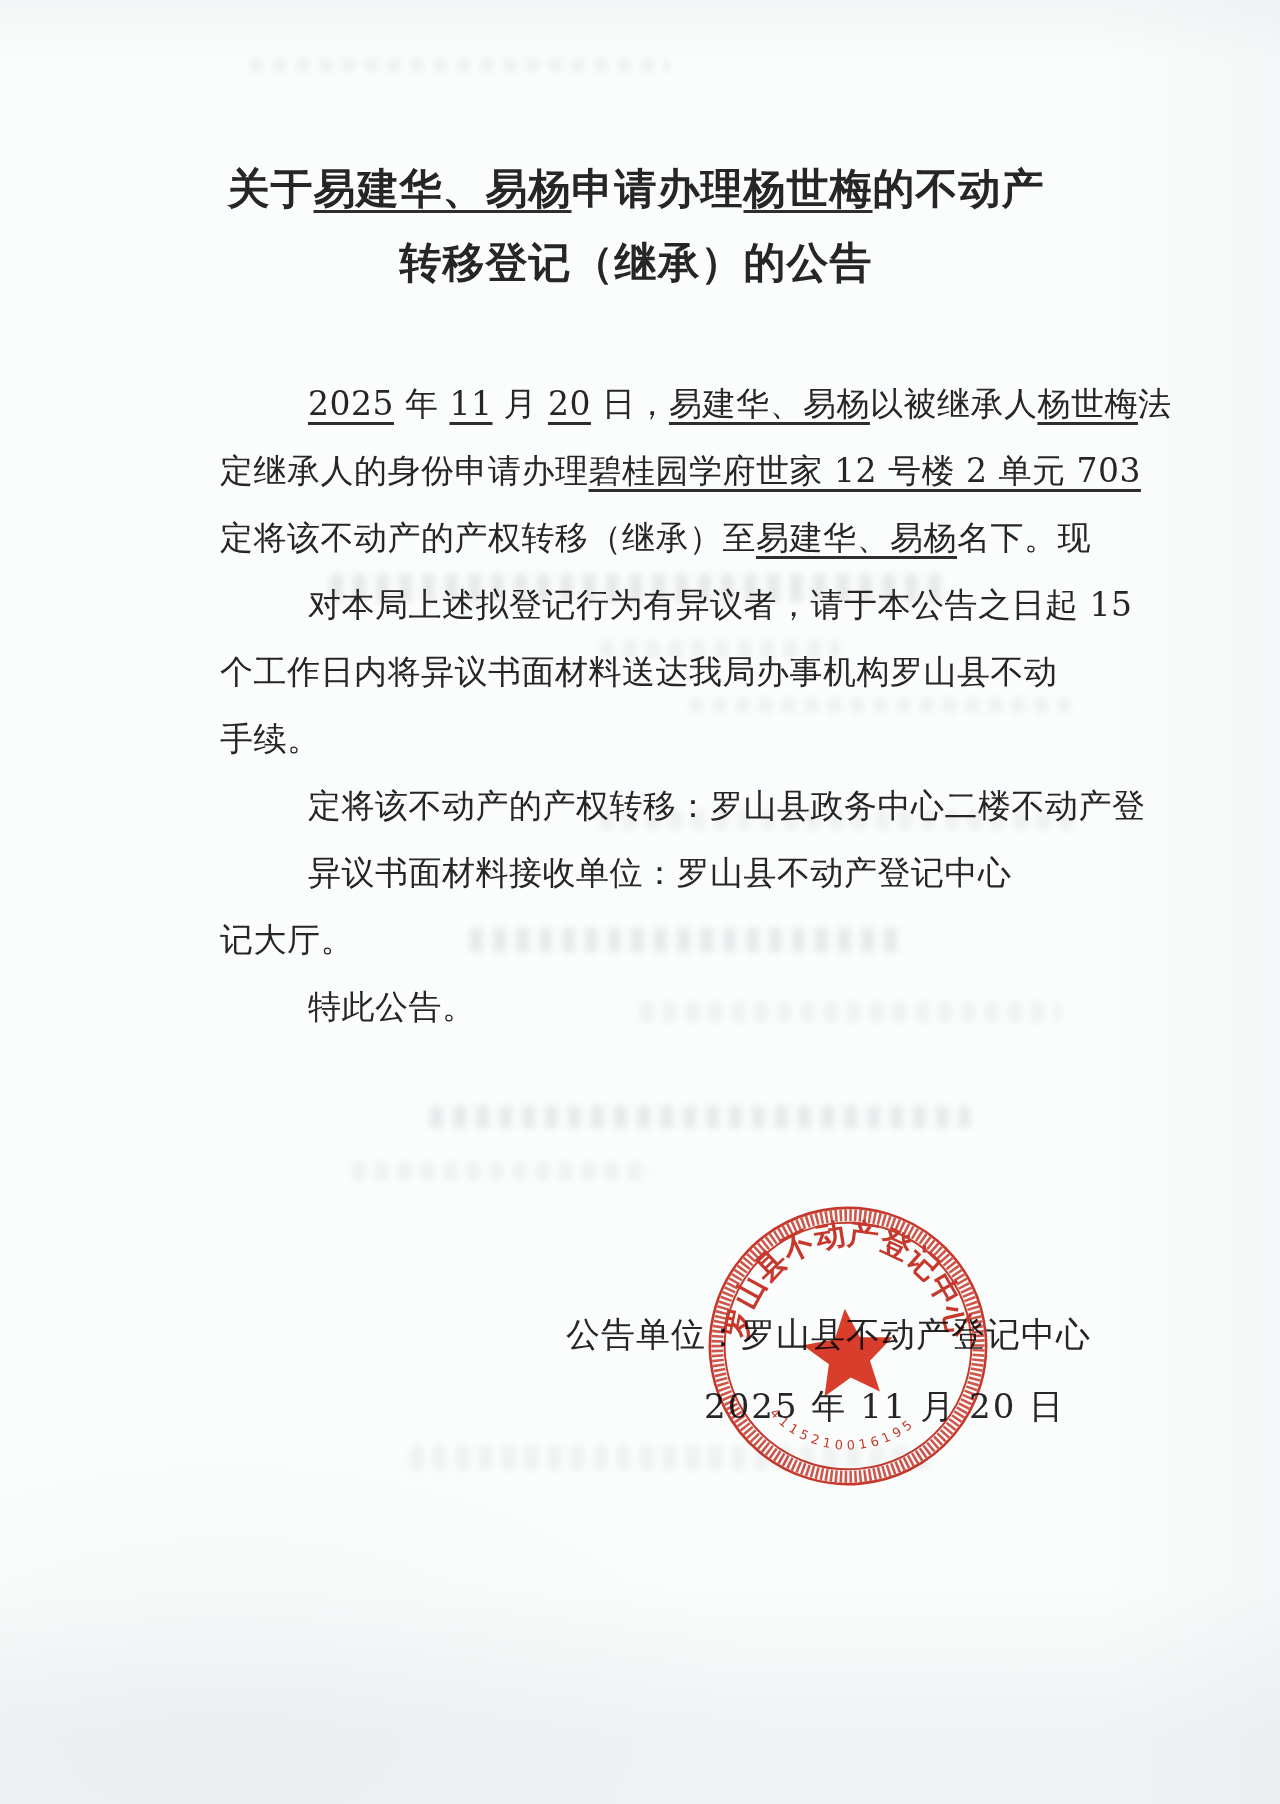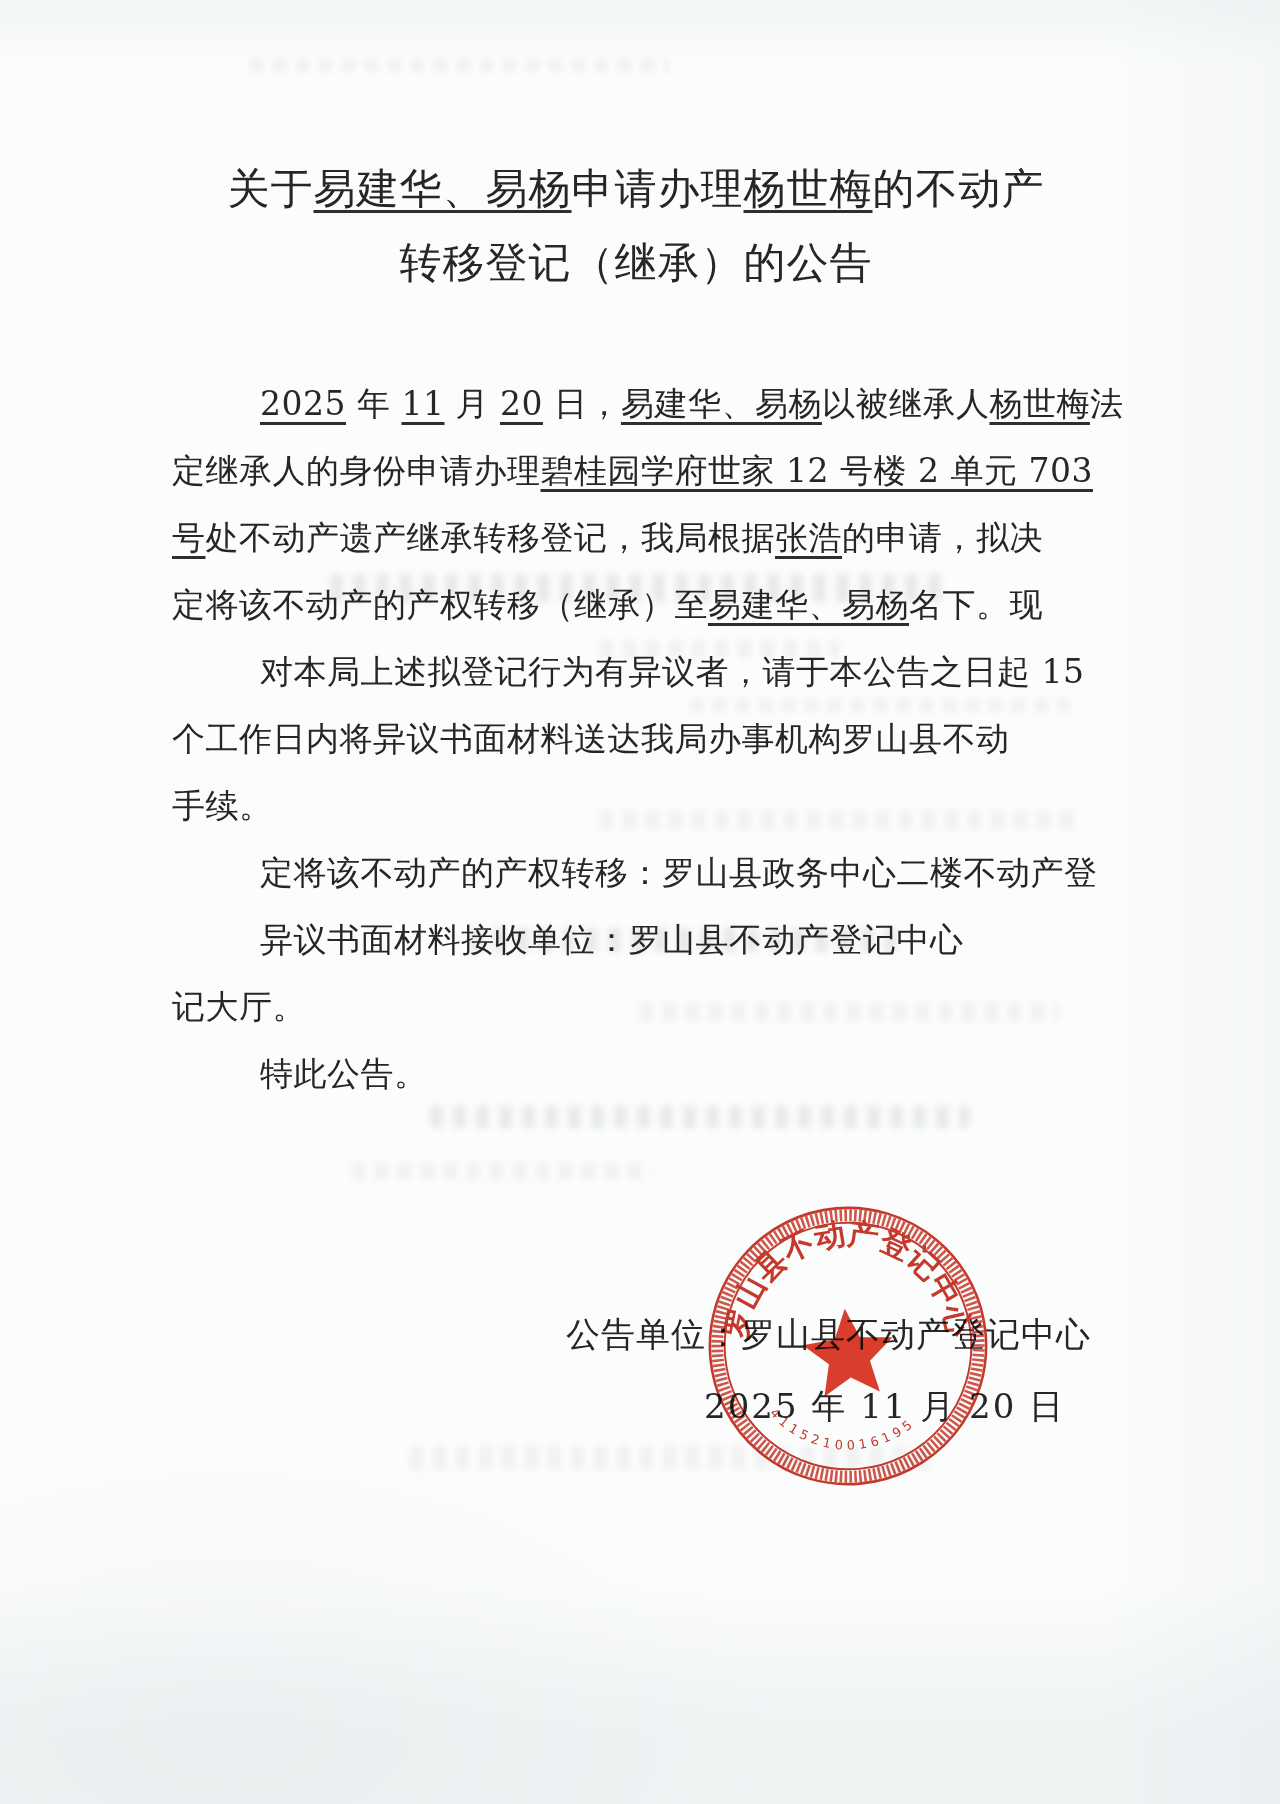--- a/index.html
+++ b/index.html
@@ -17,33 +17,34 @@
     position:absolute;inset:0;pointer-events:none;
     background:
       linear-gradient(180deg, rgba(210,220,222,.18) 0 6px, rgba(255,255,255,0) 60px),
       linear-gradient(0deg, rgba(205,216,220,.25) 0 70px, rgba(255,255,255,0) 220px),
       linear-gradient(90deg, rgba(255,255,255,0) 86%, rgba(210,220,224,.16) 100%),
       radial-gradient(900px 500px at 18% 96%, rgba(200,210,214,.14), rgba(255,255,255,0) 60%);
   }
   .title{
     position:absolute;left:0;right:8px;top:152px;
     text-align:center;
-    font-size:42px;font-weight:normal;
+    font-size:42px;font-weight:bold;
     line-height:74px;
     letter-spacing:1px;
     white-space:nowrap;
   }
   .body-block{
     position:absolute;left:172px;top:370px;width:792px;
     font-size:33px;
   }
   .ln{
     line-height:67px;height:67px;
     white-space:nowrap;
     letter-spacing:.5px;
+    margin-left:48px;
   }
   .ln.ind{padding-left:88px;}
   .u{
     text-decoration:underline;
     text-decoration-thickness:2.5px;
     text-underline-offset:7px;
     text-decoration-color:#2e2e2e;
   }
   .sig-issuer{
     position:absolute;left:566px;top:1312px;
@@ -89,21 +90,20 @@
   <div class="smudge light" style="left:410px;top:1446px;width:520px;height:24px;"></div>
 
   <div class="title">
     <div><span>关于</span><span class="u">易建华、易杨</span><span>申请办理</span><span class="u">杨世梅</span><span>的不动产</span></div>
     <div><span>转移登记（继承）的公告</span></div>
   </div>
 
   <div class="body-block">
       <div class="ln ind"><span class="u">2025</span><span> 年 </span><span class="u">11</span><span> 月 </span><span class="u">20</span><span> 日，</span><span class="u">易建华、易杨</span><span>以被继承人</span><span class="u">杨世梅</span><span>法</span></div>
       <div class="ln"><span>定继承人的身份申请办理</span><span class="u">碧桂园学府世家 12 号楼 2 单元 703</span></div>
-      <div class="ln"><span class="u">号</span><span>处不动产遗产继承转移登记，我局根据</span><span class="u">张浩</span><span>的申请，拟决</span></div>
       <div class="ln"><span>定将该不动产的产权转移（继承）至</span><span class="u">易建华、易杨</span><span>名下。现</span></div>
       <div class="ln ind"><span>对本局上述拟登记行为有异议者，请于本公告之日起 15</span></div>
       <div class="ln"><span>个工作日内将异议书面材料送达我局办事机构罗山县不动</span></div>
       <div class="ln"><span>手续。</span></div>
       <div class="ln ind"><span>定将该不动产的产权转移：罗山县政务中心二楼不动产登</span></div>
       <div class="ln ind"><span>异议书面材料接收单位：罗山县不动产登记中心</span></div>
       <div class="ln"><span>记大厅。</span></div>
       <div class="ln ind"><span>特此公告。</span></div>
     </div>
 

